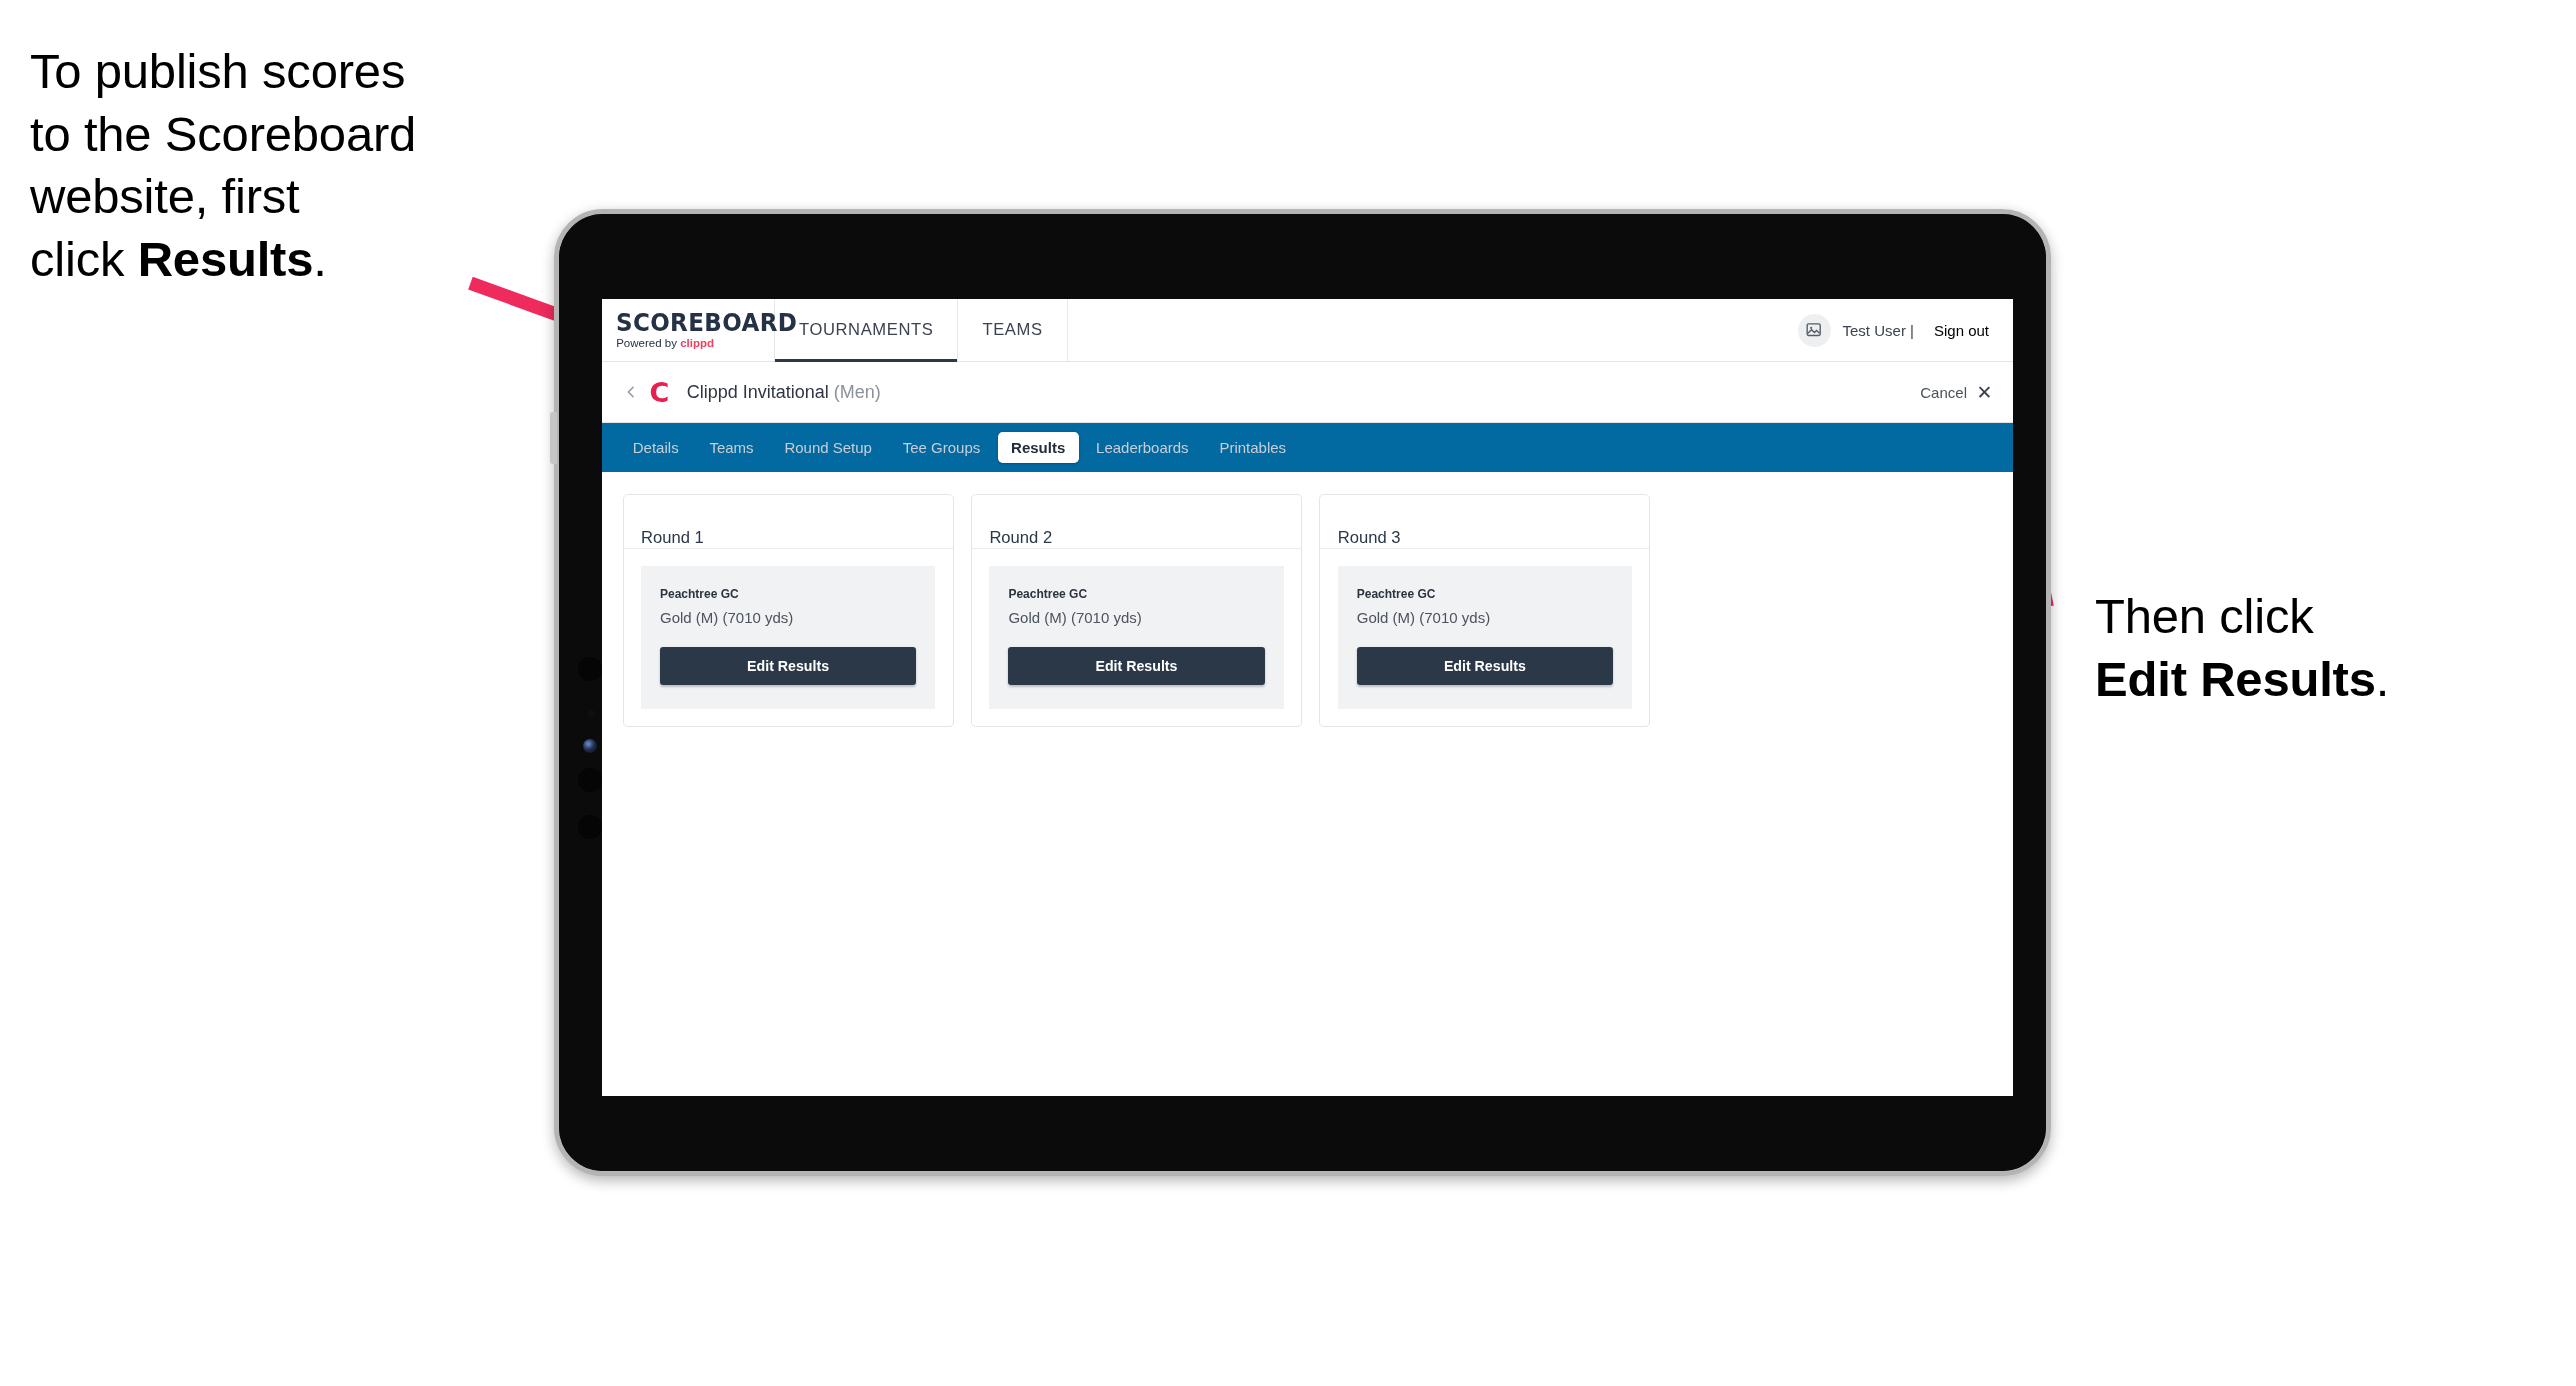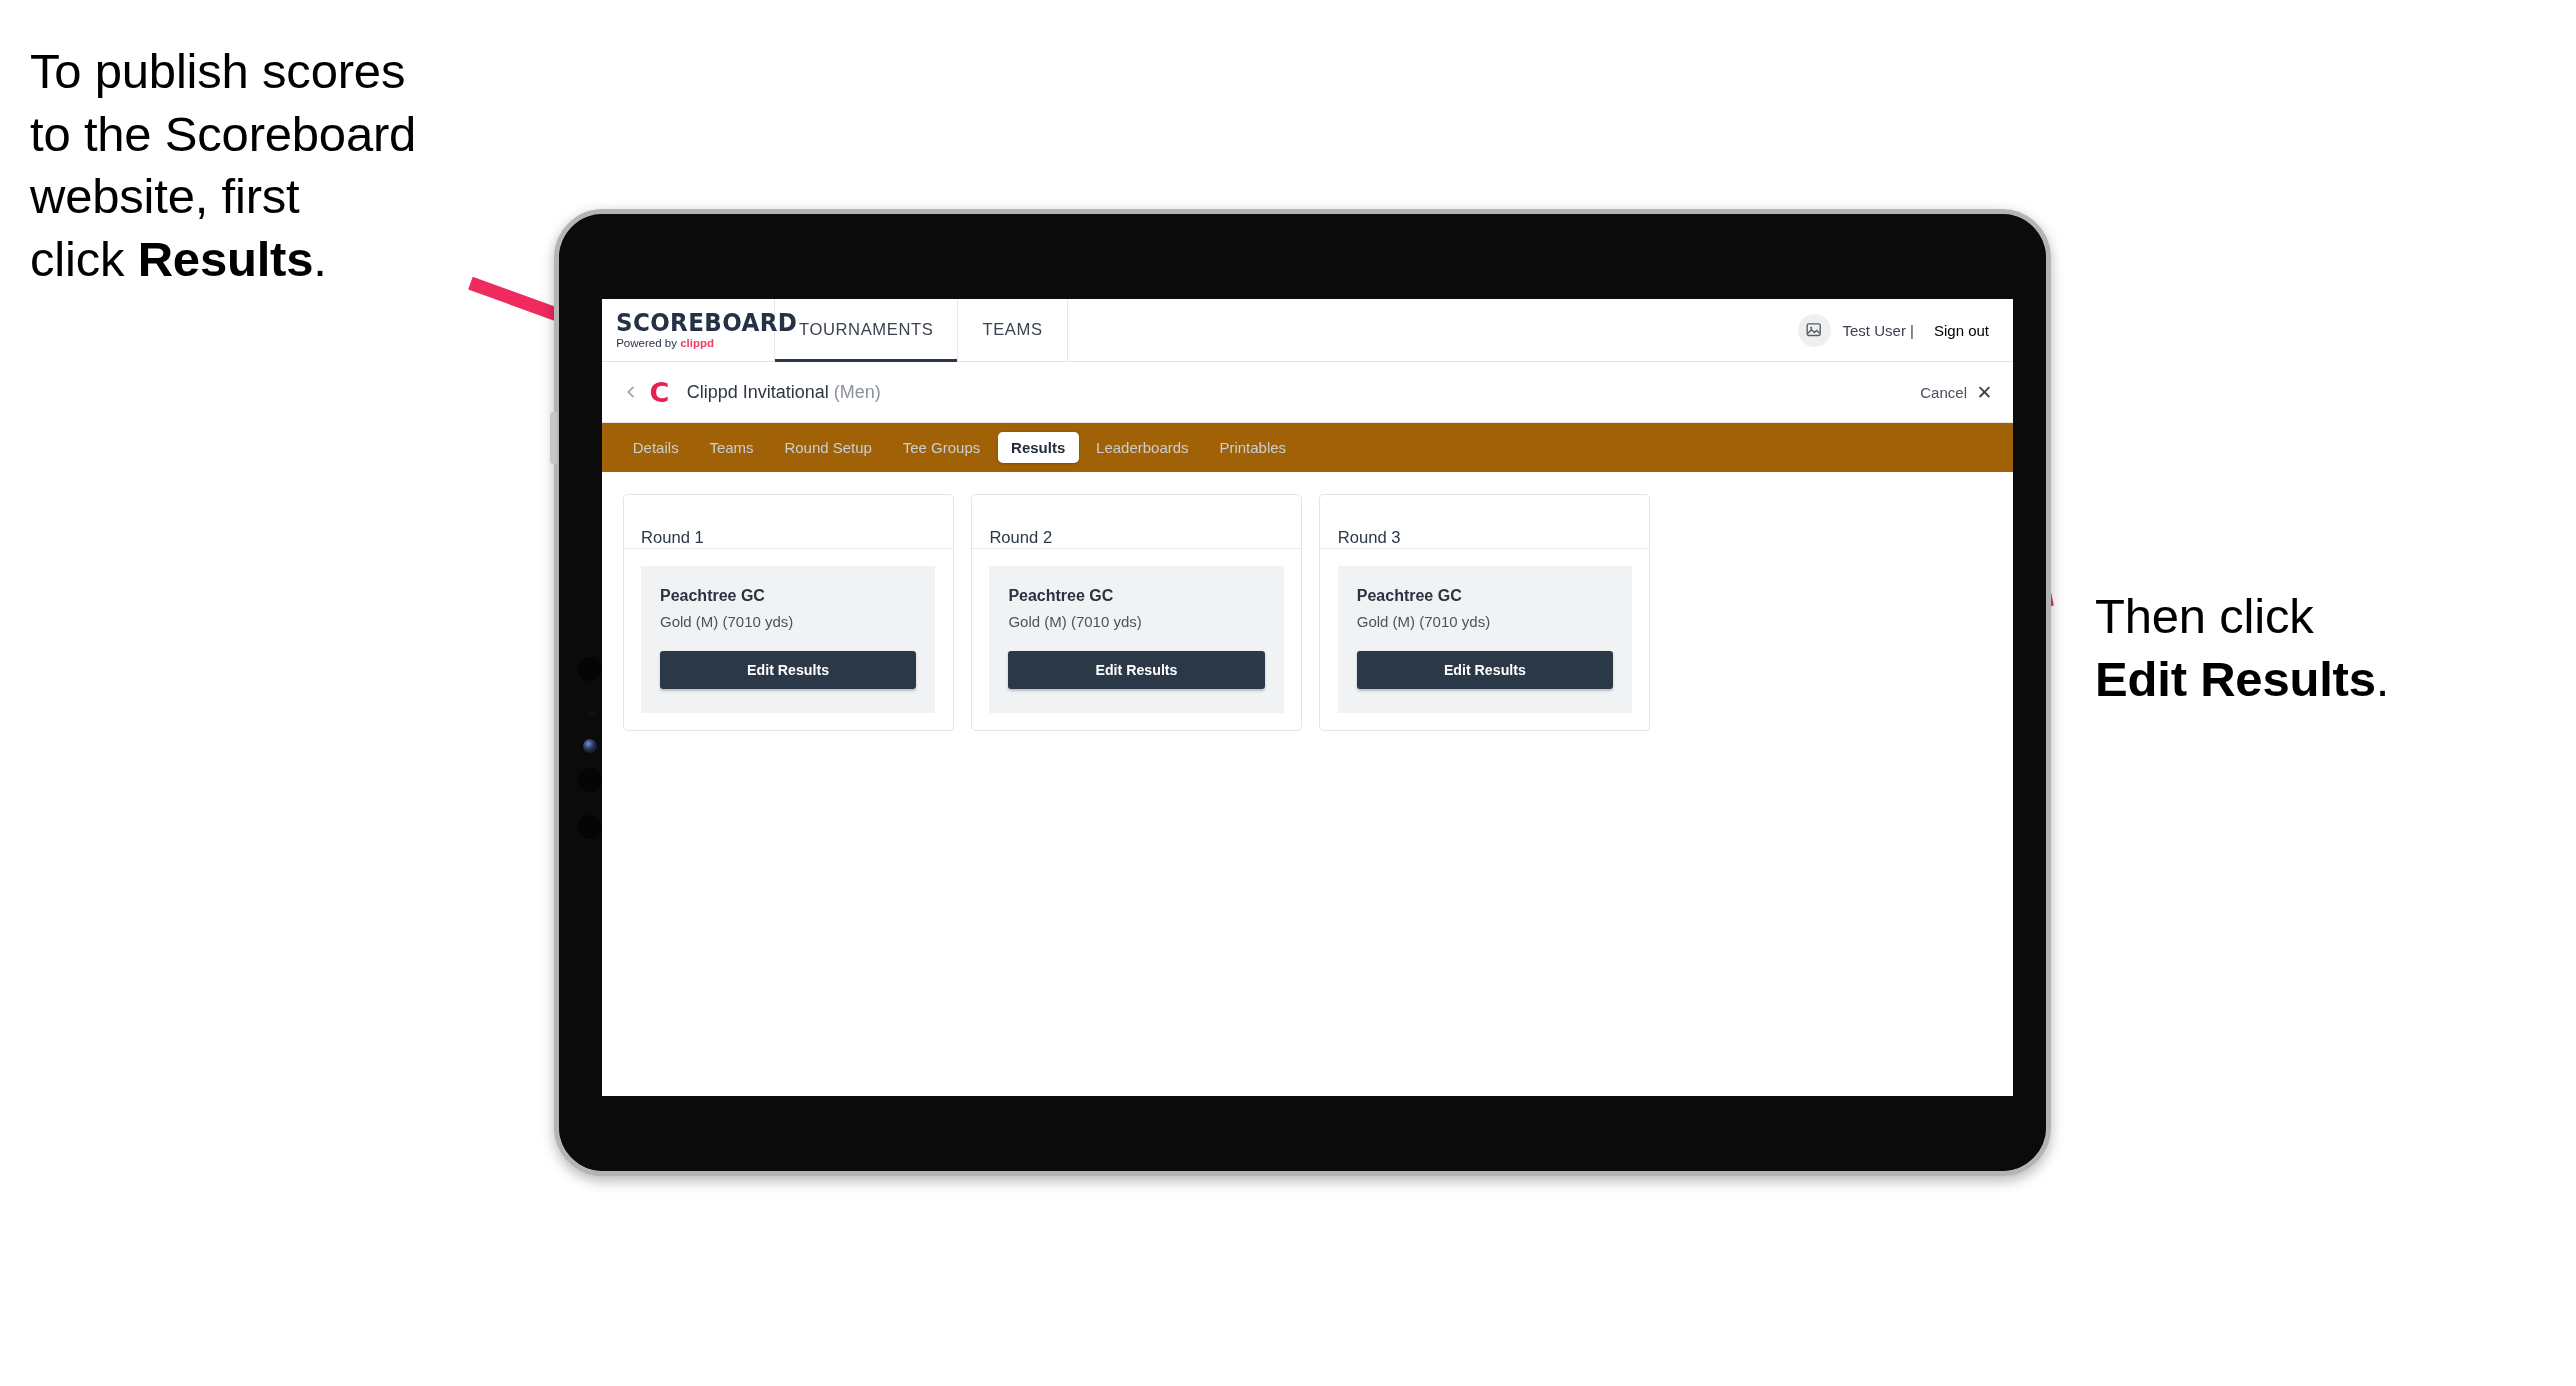--- a/index.html
+++ b/index.html
@@ -236,21 +236,21 @@
   }
   #cancel-x {
     font-size: 19px;
     line-height: 1;
     color: #3b4350;
   }
 
   
   #section-tabbar {
     height: 49px;
-    background: #a16207;
+    background: #0369a1;
     display: flex;
     align-items: center;
     padding: 0 17.4px;
     gap: 4px;
     box-sizing: border-box;
   }
   .section-tab {
     font-size: 15px;
     color: #c9ced6;
     padding: 7.1px 13.4px;
@@ -294,21 +294,21 @@
     color: #2b3848;
   }
   .round-card-body {
     padding: 17.4px;
   }
   .course-panel {
     background: #f1f2f4;
     padding: 20.6px 19px 24px 19px;
   }
   .course-name {
-    font-size: 16px;
+    font-size: 12px;
     font-weight: 700;
     color: #2b3340;
     margin-bottom: 8px;
   }
   .course-tee {
     font-size: 15px;
     color: #4c535d;
     margin-bottom: 20.6px;
   }
   .edit-results-button {

